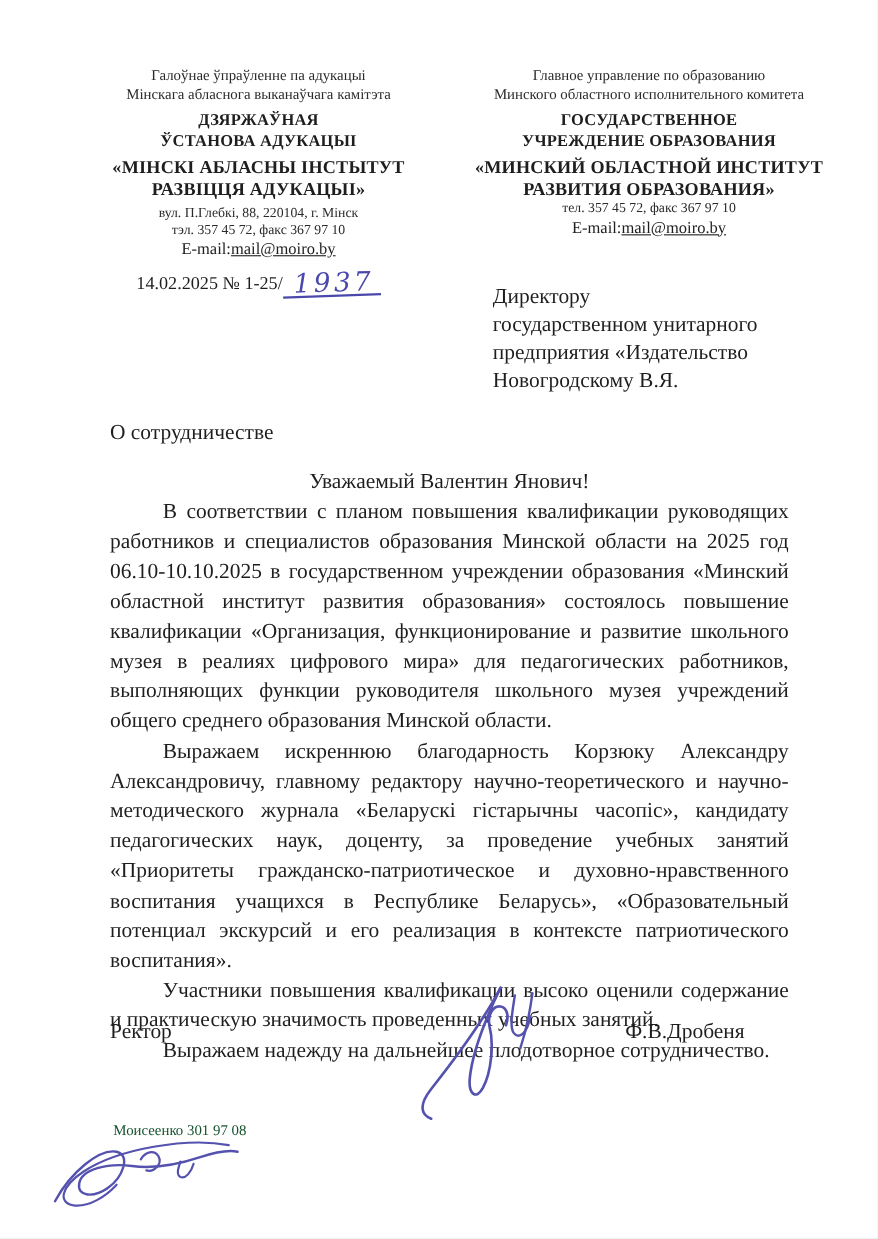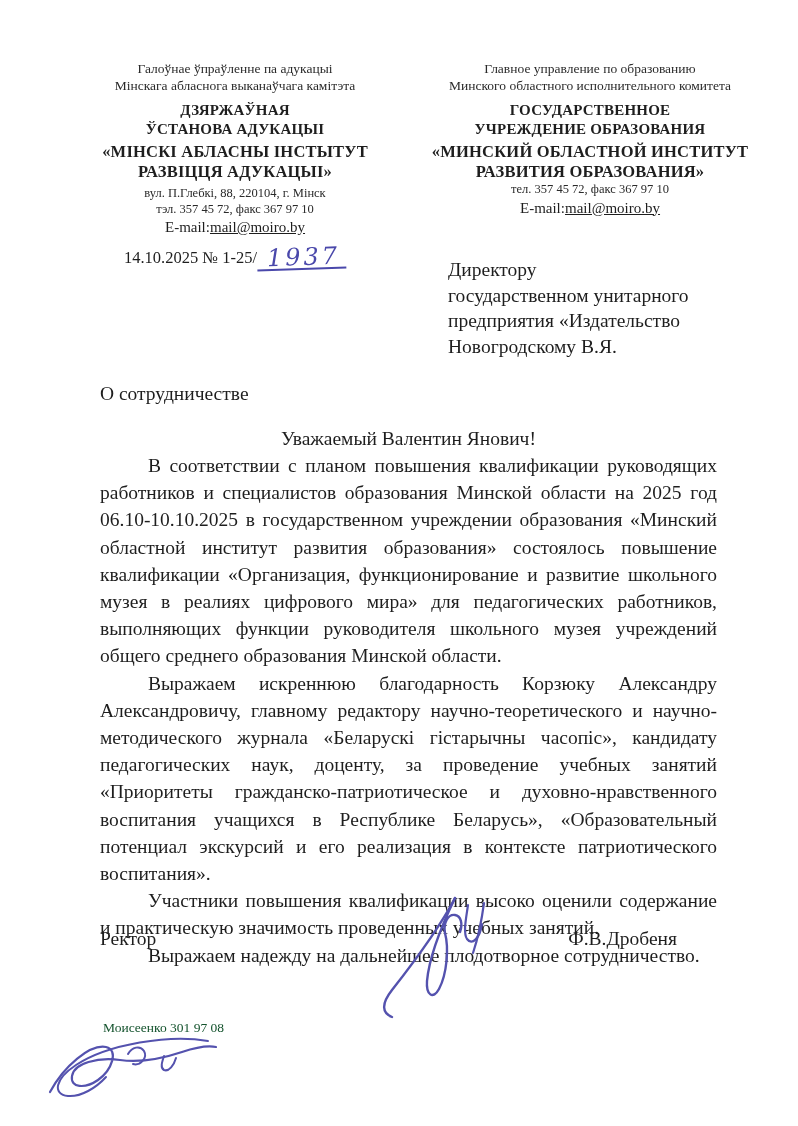--- a/index.html
+++ b/index.html
@@ -79,21 +79,21 @@
     <div class="lh-type gap-sm">ДЗЯРЖАЎНАЯ</div>
     <div class="lh-type">ЎСТАНОВА АДУКАЦЫІ</div>
     <div class="lh-name gap-xs">«МІНСКІ АБЛАСНЫ ІНСТЫТУТ</div>
     <div class="lh-name">РАЗВІЦЦЯ АДУКАЦЫІ»</div>
     <div class="lh-addr gap-xs">вул. П.Глебкі, 88, 220104, г. Мінск</div>
     <div class="lh-addr">тэл. 357 45 72, факс 367 97 10</div>
     <div class="lh-email">
       <span>E-mail:</span><span class="u">mail@moiro.by</span>
     </div>
     <div class="lh-ref">
-      <span>14.10.2025 № 1-25/</span><span class="hand-number">1937</span>
+      <span>14.02.2025 № 1-25/</span><span class="hand-number">1937</span>
     </div>
   </div>
 
   <div class="lh-col lh-right">
     <div class="lh-authority">Главное управление по образованию</div>
     <div class="lh-authority">Минского областного исполнительного комитета</div>
     <div class="lh-type gap-sm">ГОСУДАРСТВЕННОЕ</div>
     <div class="lh-type">УЧРЕЖДЕНИЕ ОБРАЗОВАНИЯ</div>
     <div class="lh-name gap-xs">«МИНСКИЙ ОБЛАСТНОЙ ИНСТИТУТ</div>
     <div class="lh-name">РАЗВИТИЯ ОБРАЗОВАНИЯ»</div>

